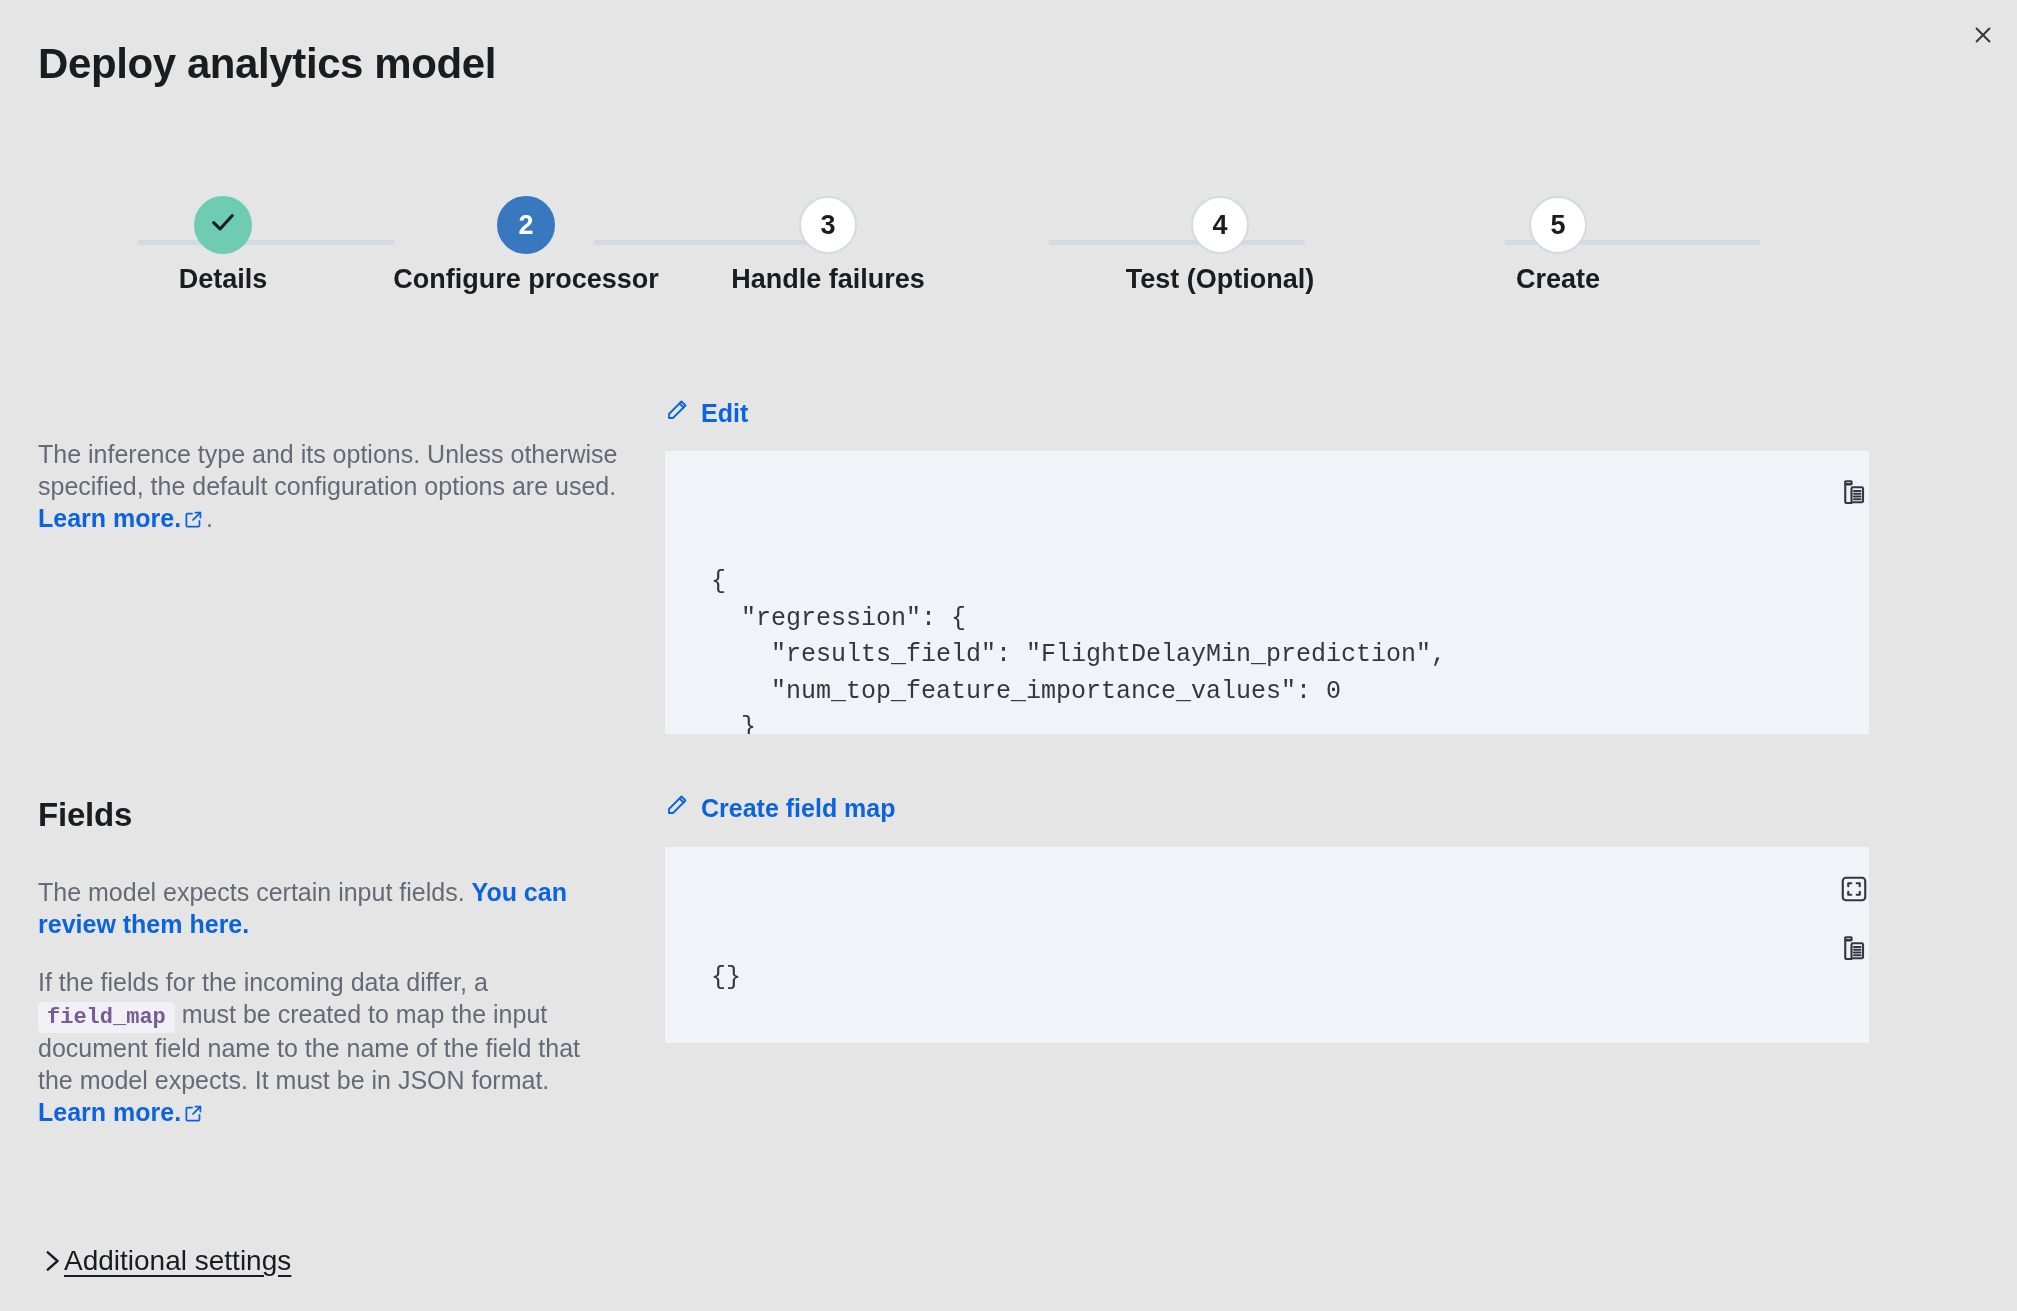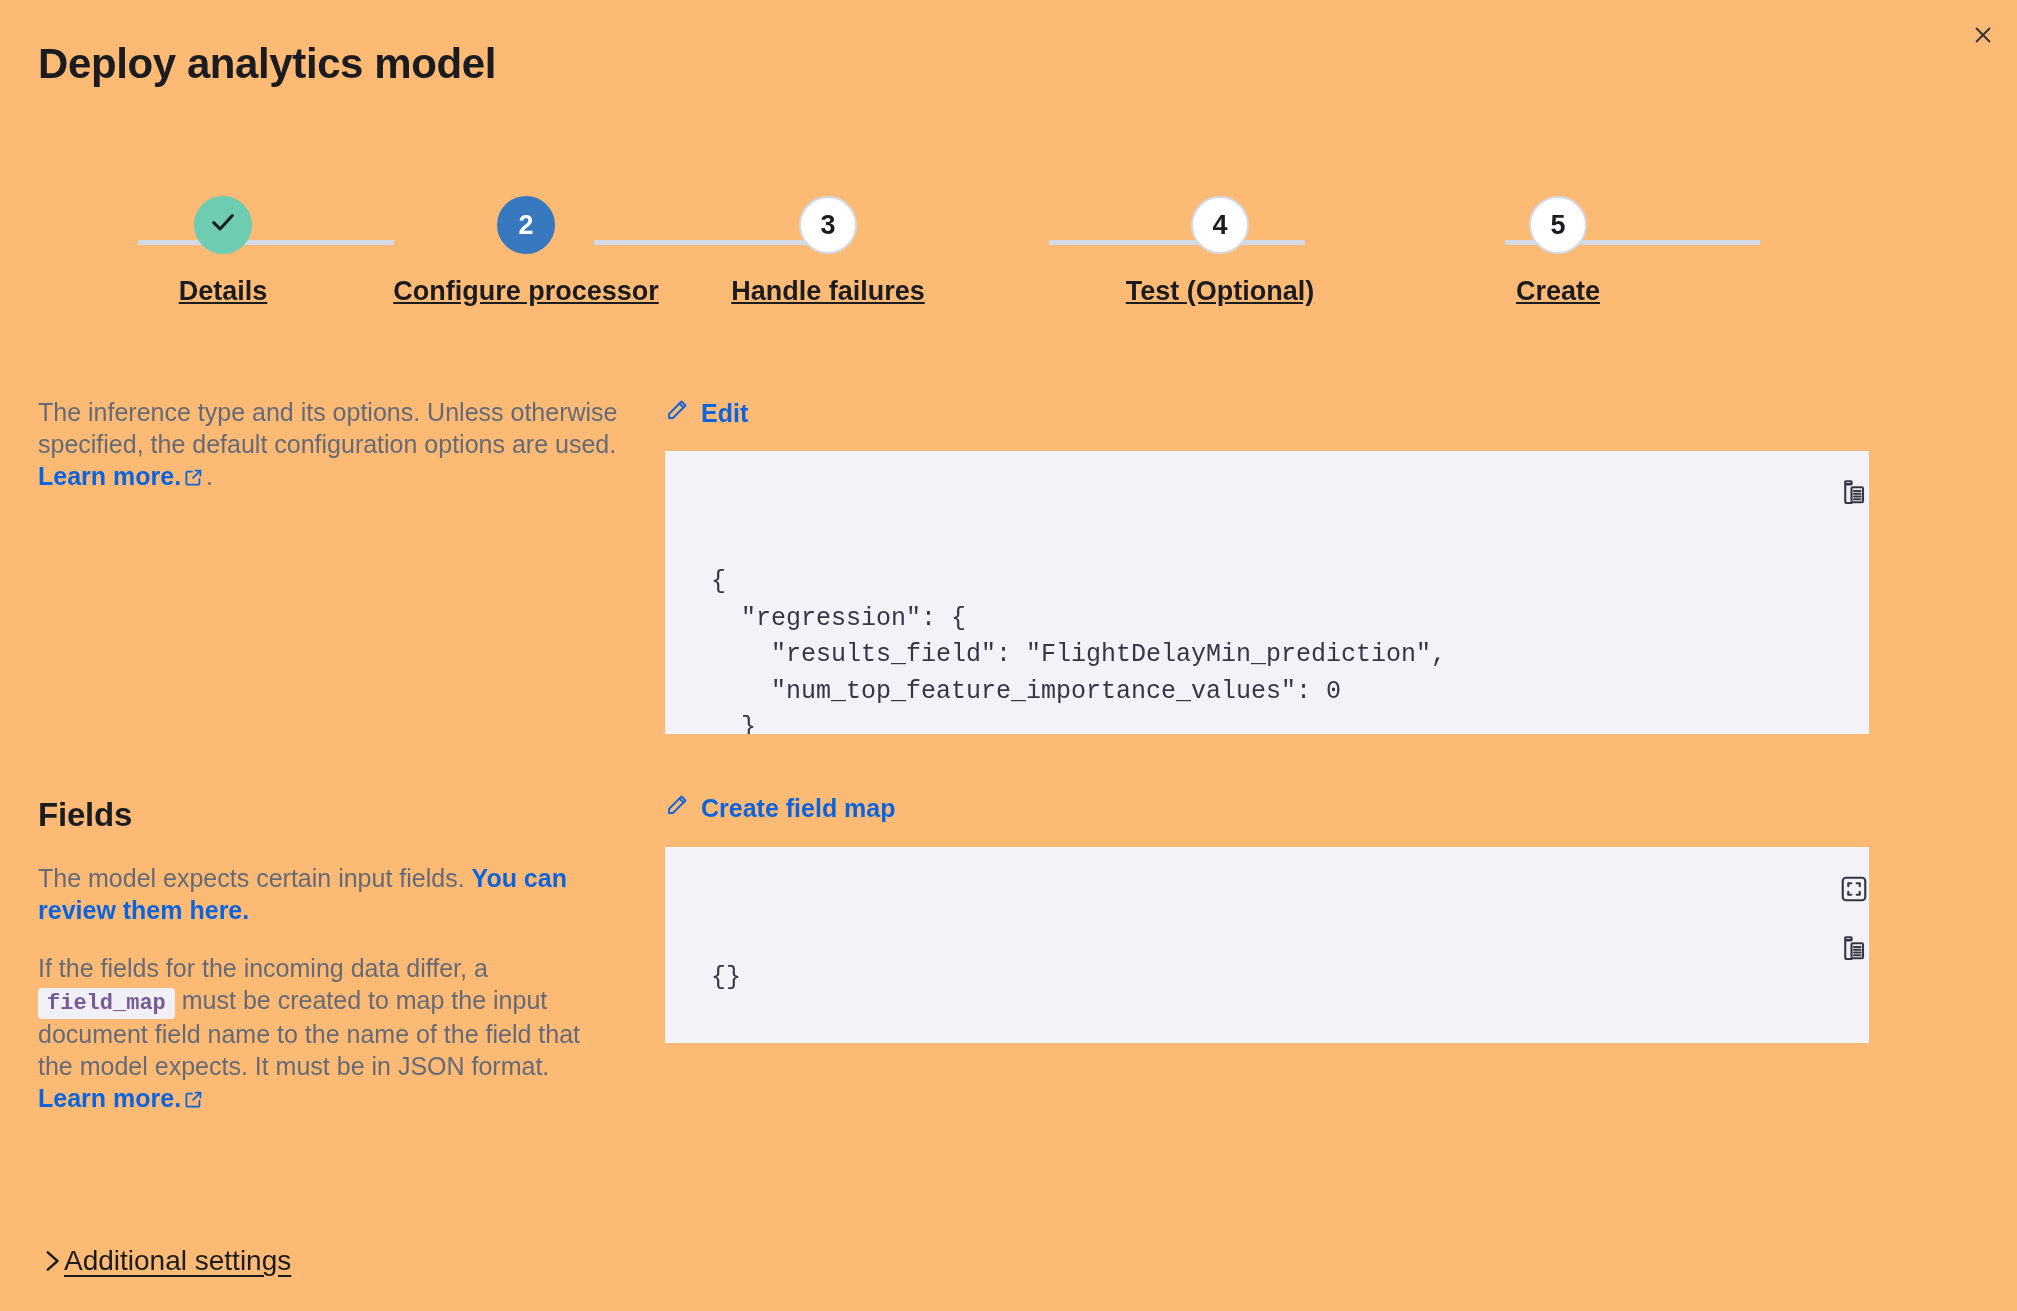--- a/index.html
+++ b/index.html
@@ -6,21 +6,21 @@
 
   html, body {
     width: 2017px;
     height: 1311px;
     background: #ffffff;
     font-family: "Liberation Sans", sans-serif;
     color: #343741;
     overflow: hidden;
   }
 
-  .flyout { position: relative; width: 2017px; height: 1311px; background: #fdba74; }
+  .flyout { position: relative; width: 2017px; height: 1311px; background: #e5e5e5; }
 
   
   .close-btn {
     position: absolute; top: 14px; right: 12px;
     width: 44px; height: 44px;
     display: flex; align-items: center; justify-content: center;
     background: none; border: none; cursor: pointer;
     border-radius: 4px;
   }
   .close-btn svg { width: 22px; height: 22px; }
@@ -49,35 +49,35 @@
     width: 58px; height: 58px; border-radius: 50%;
     display: flex; align-items: center; justify-content: center;
     font-size: 27px; font-weight: 700;
     background: #ffffff; border: 2px solid #d3dae6; color: #1a1c21;
     position: relative; z-index: 2;
   }
   .step-circle.complete { background: #6dccb1; border-color: #6dccb1; color: #1a1c21; }
   .step-circle.current  { background: #3878be; border-color: #3878be; color: #ffffff; }
   .step-circle svg { width: 28px; height: 28px; }
   .step-label {
-    margin-top: 22px; font-size: 27px; font-weight: 700;
-    color: #1a1c21; white-space: nowrap; text-align: center; text-decoration: underline;
+    margin-top: 10px; font-size: 27px; font-weight: 700;
+    color: #1a1c21; white-space: nowrap; text-align: center;
   }
 
   
   .section { position: absolute; }
   .section-left { left: 38px; width: 580px; }
   .section-right { left: 665px; width: 1204px; }
 
   .section-title {
     font-size: 33px; font-weight: 700; color: #1a1c21;
     letter-spacing: -0.2px; margin-bottom: 28px;
   }
   .section-desc {
-    font-size: 25px; line-height: 1.28; color: #646a77;
+    font-size: 25px; line-height: 1.28; color: #646a77; margin-top: 42px;
   }
   .section-desc + .section-desc { margin-top: 26px; }
 
   a.link { color: #0b64dd; text-decoration: none; font-weight: 600; }
   .ext-icon { display: inline-block; vertical-align: -2px; margin: 0 3px; }
   .ext-icon svg { width: 19px; height: 19px; }
 
   code.inline-code {
     font-family: "Liberation Mono", monospace;
     font-size: 22px; font-weight: 700;

